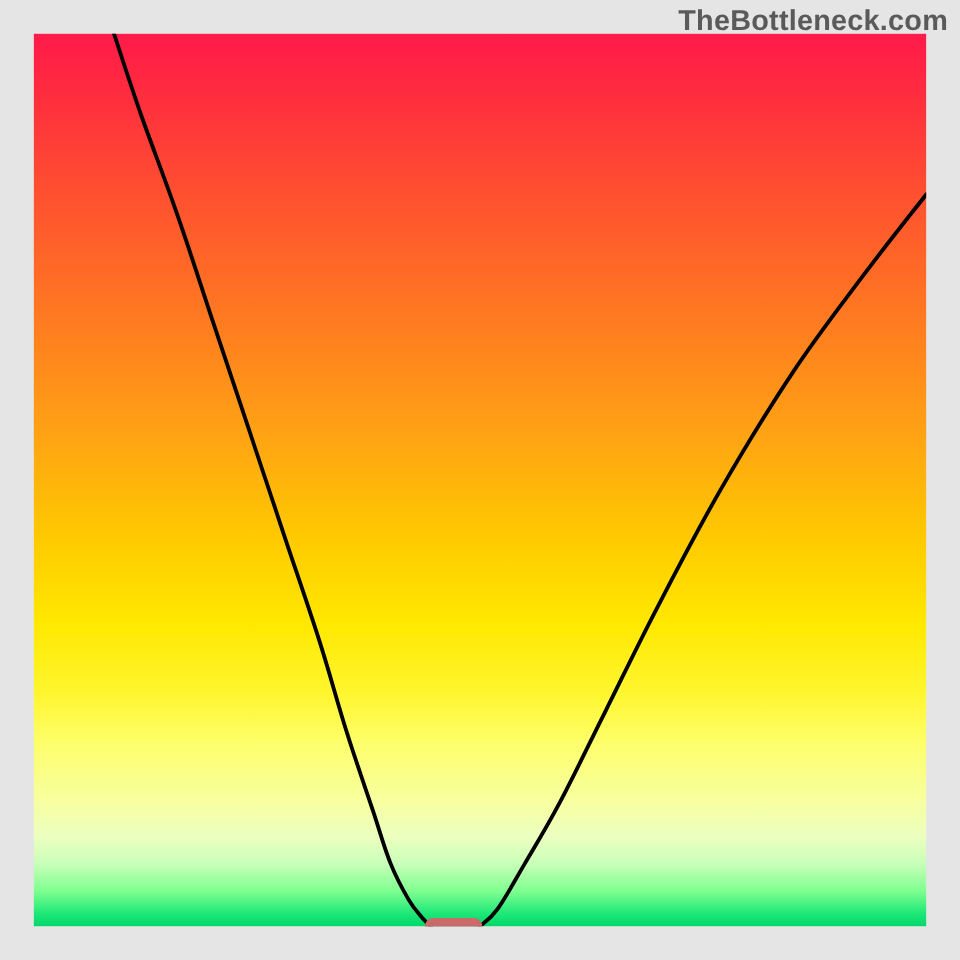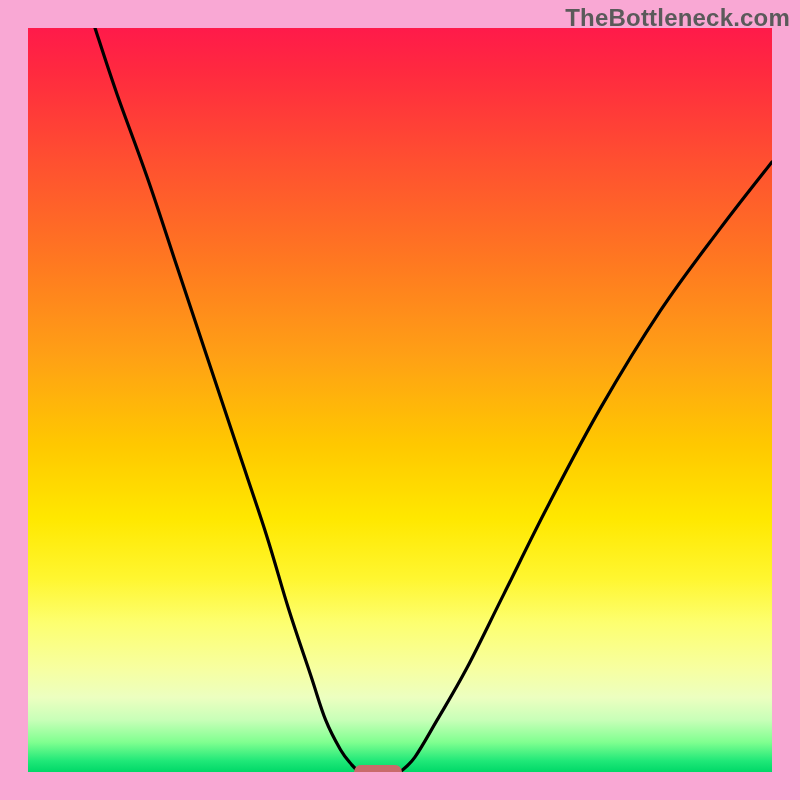--- a/index.html
+++ b/index.html
@@ -9,21 +9,21 @@
     height: 800px;
     background: #000;
     overflow: hidden;
   }
   .frame {
     position: absolute;
     left: 0;
     top: 0;
     width: 800px;
     height: 800px;
-    background: #f9a8d4;
+    background: #e5e5e5;
   }
   .plot-area {
     position: absolute;
     left: 28px;
     top: 28px;
     width: 744px;
     height: 744px;
     overflow: hidden;
   }
   .gradient-bg {

